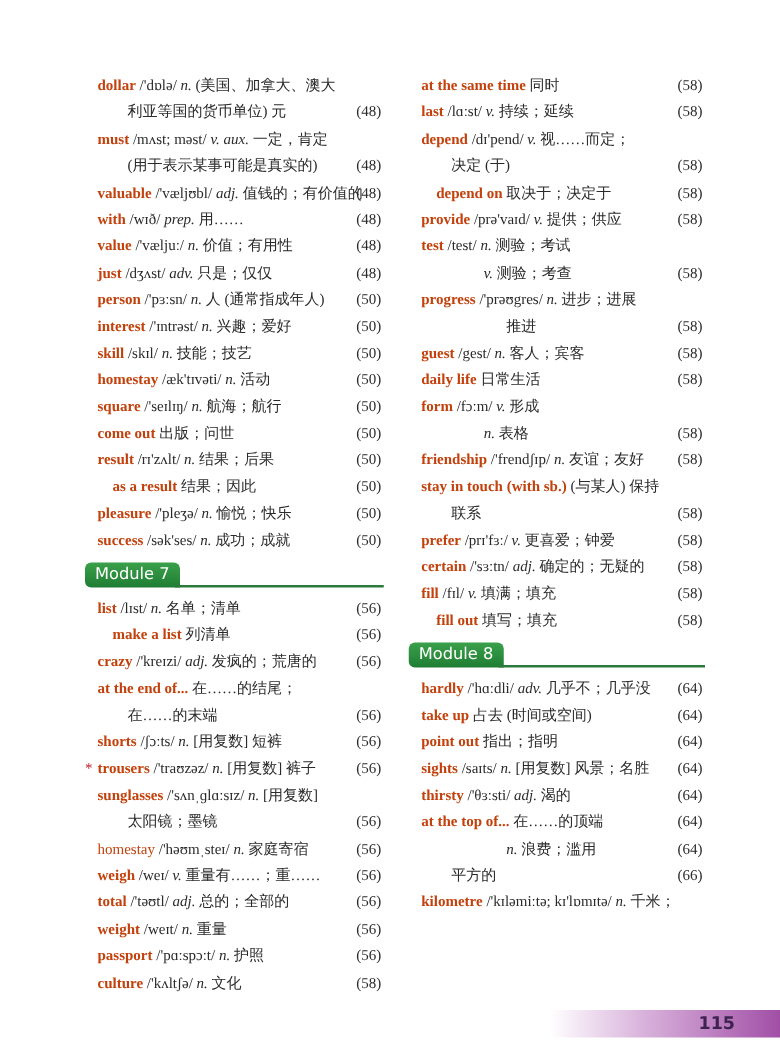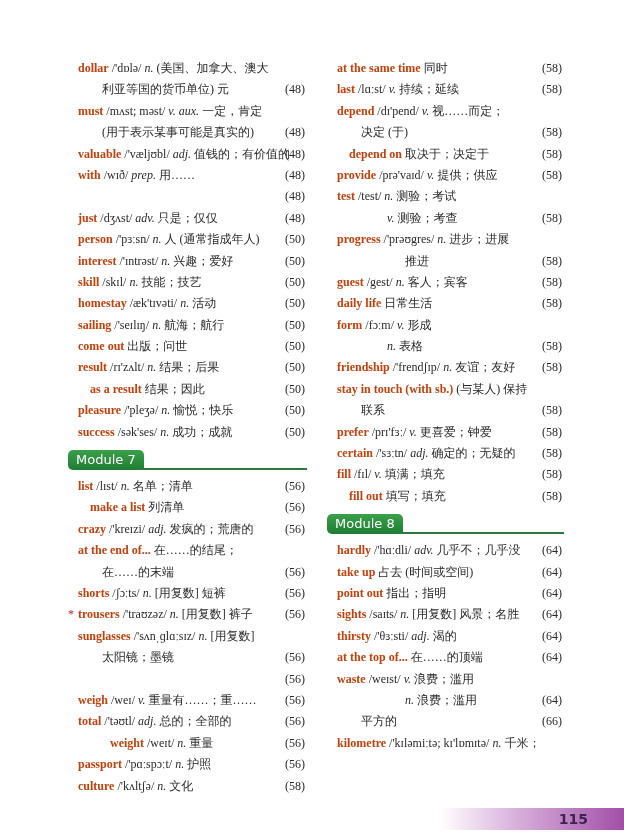--- a/index.html
+++ b/index.html
@@ -28,51 +28,51 @@
 <body>
 
 <div class="col left">
   <div id="lt">
       <div class="row"><span class="txt" style="padding-left: 0px;"><span class="hw">dollar</span><span class="ph"> /'dɒlə/ </span><span class="pos">n.</span><span class="def"> (美国、加拿大、澳大</span></span></div>
       <div class="row"><span class="txt" style="padding-left: 24px;"><span class="def">利亚等国的货币单位) 元</span></span><span class="pg">(48)</span></div>
       <div class="row"><span class="txt" style="padding-left: 0px;"><span class="hw">must</span><span class="ph"> /mʌst; məst/ </span><span class="pos">v. aux.</span><span class="def"> 一定，肯定</span></span></div>
       <div class="row"><span class="txt" style="padding-left: 24px;"><span class="def">(用于表示某事可能是真实的)</span></span><span class="pg">(48)</span></div>
       <div class="row"><span class="txt" style="padding-left: 0px;"><span class="hw">valuable</span><span class="ph"> /'væljʊbl/ </span><span class="pos">adj.</span><span class="def"> 值钱的；有价值的</span></span><span class="pg">(48)</span></div>
       <div class="row"><span class="txt" style="padding-left: 0px;"><span class="hw">with</span><span class="ph"> /wɪð/ </span><span class="pos">prep.</span><span class="def"> 用……</span></span><span class="pg">(48)</span></div>
-      <div class="row"><span class="pg">(48)</span></div>
+      <div class="row"><span class="txt" style="padding-left: 0px;"><span class="hw">value</span><span class="ph"> /'væljuː/ </span><span class="pos">n.</span><span class="def"> 价值；有用性</span></span><span class="pg">(48)</span></div>
       <div class="row"><span class="txt" style="padding-left: 0px;"><span class="hw">just</span><span class="ph"> /dʒʌst/ </span><span class="pos">adv.</span><span class="def"> 只是；仅仅</span></span><span class="pg">(48)</span></div>
       <div class="row"><span class="txt" style="padding-left: 0px;"><span class="hw">person</span><span class="ph"> /'pɜːsn/ </span><span class="pos">n.</span><span class="def"> 人 (通常指成年人)</span></span><span class="pg">(50)</span></div>
       <div class="row"><span class="txt" style="padding-left: 0px;"><span class="hw">interest</span><span class="ph"> /'ɪntrəst/ </span><span class="pos">n.</span><span class="def"> 兴趣；爱好</span></span><span class="pg">(50)</span></div>
       <div class="row"><span class="txt" style="padding-left: 0px;"><span class="hw">skill</span><span class="ph"> /skɪl/ </span><span class="pos">n.</span><span class="def"> 技能；技艺</span></span><span class="pg">(50)</span></div>
       <div class="row"><span class="txt" style="padding-left: 0px;"><span class="hw">homestay</span><span class="ph"> /æk'tɪvəti/ </span><span class="pos">n.</span><span class="def"> 活动</span></span><span class="pg">(50)</span></div>
-      <div class="row"><span class="txt" style="padding-left: 0px;"><span class="hw">sailing</span><span class="ph"> /'seɪlɪŋ/ </span><span class="pos">n.</span><span class="def"> 航海；航行</span></span><span class="pg">(50)</span></div>
+      <div class="row"><span class="txt" style="padding-left: 0px;"><span class="hw">square</span><span class="ph"> /'seɪlɪŋ/ </span><span class="pos">n.</span><span class="def"> 航海；航行</span></span><span class="pg">(50)</span></div>
       <div class="row"><span class="txt" style="padding-left: 0px;"><span class="hw">come out</span><span class="ph"> </span><span class="def">出版；问世</span></span><span class="pg">(50)</span></div>
       <div class="row"><span class="txt" style="padding-left: 0px;"><span class="hw">result</span><span class="ph"> /rɪ'zʌlt/ </span><span class="pos">n.</span><span class="def"> 结果；后果</span></span><span class="pg">(50)</span></div>
       <div class="row"><span class="txt" style="padding-left: 12px;"><span class="hw">as a result</span><span class="ph"> </span><span class="def">结果；因此</span></span><span class="pg">(50)</span></div>
       <div class="row"><span class="txt" style="padding-left: 0px;"><span class="hw">pleasure</span><span class="ph"> /'pleʒə/ </span><span class="pos">n.</span><span class="def"> 愉悦；快乐</span></span><span class="pg">(50)</span></div>
       <div class="row"><span class="txt" style="padding-left: 0px;"><span class="hw">success</span><span class="ph"> /sək'ses/ </span><span class="pos">n.</span><span class="def"> 成功；成就</span></span><span class="pg">(50)</span></div>
     </div>
   <div class="module">
     <span class="badge">Module 7</span>
     <span class="line"></span>
   </div>
   <div id="lb">
       <div class="row"><span class="txt" style="padding-left: 0px;"><span class="hw">list</span><span class="ph"> /lɪst/ </span><span class="pos">n.</span><span class="def"> 名单；清单</span></span><span class="pg">(56)</span></div>
       <div class="row"><span class="txt" style="padding-left: 12px;"><span class="hw">make a list</span><span class="ph"> </span><span class="def">列清单</span></span><span class="pg">(56)</span></div>
       <div class="row"><span class="txt" style="padding-left: 0px;"><span class="hw">crazy</span><span class="ph"> /'kreɪzi/ </span><span class="pos">adj.</span><span class="def"> 发疯的；荒唐的</span></span><span class="pg">(56)</span></div>
       <div class="row"><span class="txt" style="padding-left: 0px;"><span class="hw">at the end of...</span><span class="ph"> </span><span class="def">在……的结尾；</span></span></div>
       <div class="row"><span class="txt" style="padding-left: 24px;"><span class="def">在……的末端</span></span><span class="pg">(56)</span></div>
       <div class="row"><span class="txt" style="padding-left: 0px;"><span class="hw">shorts</span><span class="ph"> /ʃɔːts/ </span><span class="pos">n.</span><span class="def"> [用复数] 短裤</span></span><span class="pg">(56)</span></div>
       <div class="row"><span class="star">*</span><span class="txt" style="padding-left: 0px;"><span class="hw">trousers</span><span class="ph"> /'traʊzəz/ </span><span class="pos">n.</span><span class="def"> [用复数] 裤子</span></span><span class="pg">(56)</span></div>
       <div class="row"><span class="txt" style="padding-left: 0px;"><span class="hw">sunglasses</span><span class="ph"> /'sʌnˌɡlɑːsɪz/ </span><span class="pos">n.</span><span class="def"> [用复数]</span></span></div>
       <div class="row"><span class="txt" style="padding-left: 24px;"><span class="def">太阳镜；墨镜</span></span><span class="pg">(56)</span></div>
-      <div class="row"><span class="pg">(56)</span></div>
+      <div class="row"><span class="txt" style="padding-left: 0px;"><span class="hw" style="font-weight: normal;">homestay</span><span class="ph"> /'həʊmˌsteɪ/ </span><span class="pos">n.</span><span class="def"> 家庭寄宿</span></span><span class="pg">(56)</span></div>
       <div class="row"><span class="txt" style="padding-left: 0px;"><span class="hw">weigh</span><span class="ph"> /weɪ/ </span><span class="pos">v.</span><span class="def"> 重量有……；重……</span></span><span class="pg">(56)</span></div>
       <div class="row"><span class="txt" style="padding-left: 0px;"><span class="hw">total</span><span class="ph"> /'təʊtl/ </span><span class="pos">adj.</span><span class="def"> 总的；全部的</span></span><span class="pg">(56)</span></div>
-      <div class="row"><span class="txt" style="padding-left: 0px; margin-left: 32px;"><span class="hw">weight</span><span class="ph"> /weɪt/ </span><span class="pos">n.</span><span class="def"> 重量</span></span><span class="pg">(56)</span></div>
+      <div class="row"><span class="txt" style="padding-left: 0px;"><span class="hw">weight</span><span class="ph"> /weɪt/ </span><span class="pos">n.</span><span class="def"> 重量</span></span><span class="pg">(56)</span></div>
       <div class="row"><span class="txt" style="padding-left: 0px;"><span class="hw">passport</span><span class="ph"> /'pɑːspɔːt/ </span><span class="pos">n.</span><span class="def"> 护照</span></span><span class="pg">(56)</span></div>
       <div class="row"><span class="txt" style="padding-left: 0px;"><span class="hw">culture</span><span class="ph"> /'kʌltʃə/ </span><span class="pos">n.</span><span class="def"> 文化</span></span><span class="pg">(58)</span></div>
     </div>
 </div>
 
 <div class="col right">
   <div id="rt">
       <div class="row"><span class="txt" style="padding-left: 0px;"><span class="hw">at the same time</span><span class="ph"> </span><span class="def">同时</span></span><span class="pg">(58)</span></div>
       <div class="row"><span class="txt" style="padding-left: 0px;"><span class="hw">last</span><span class="ph"> /lɑːst/ </span><span class="pos">v.</span><span class="def"> 持续；延续</span></span><span class="pg">(58)</span></div>
       <div class="row"><span class="txt" style="padding-left: 0px;"><span class="hw">depend</span><span class="ph"> /dɪ'pend/ </span><span class="pos">v.</span><span class="def"> 视……而定；</span></span></div>
@@ -99,21 +99,20 @@
     <span class="badge">Module 8</span>
     <span class="line"></span>
   </div>
   <div id="rb">
       <div class="row"><span class="txt" style="padding-left: 0px;"><span class="hw">hardly</span><span class="ph"> /'hɑːdli/ </span><span class="pos">adv.</span><span class="def"> 几乎不；几乎没</span></span><span class="pg">(64)</span></div>
       <div class="row"><span class="txt" style="padding-left: 0px;"><span class="hw">take up</span><span class="ph"> </span><span class="def">占去 (时间或空间)</span></span><span class="pg">(64)</span></div>
       <div class="row"><span class="txt" style="padding-left: 0px;"><span class="hw">point out</span><span class="ph"> </span><span class="def">指出；指明</span></span><span class="pg">(64)</span></div>
       <div class="row"><span class="txt" style="padding-left: 0px;"><span class="hw">sights</span><span class="ph"> /saɪts/ </span><span class="pos">n.</span><span class="def"> [用复数] 风景；名胜</span></span><span class="pg">(64)</span></div>
       <div class="row"><span class="txt" style="padding-left: 0px;"><span class="hw">thirsty</span><span class="ph"> /'θɜːsti/ </span><span class="pos">adj.</span><span class="def"> 渴的</span></span><span class="pg">(64)</span></div>
       <div class="row"><span class="txt" style="padding-left: 0px;"><span class="hw">at the top of...</span><span class="ph"> </span><span class="def">在……的顶端</span></span><span class="pg">(64)</span></div>
-      <div class="row"><span class="txt" style="padding-left: 0px;"><span class="hw">waste</span><span class="ph"> /weɪst/ </span><span class="pos">v.</span><span class="def"> 浪费；滥用</span></span></div>
       <div class="row"><span class="txt" style="padding-left: 68px;"><span class="pos">n.</span><span class="def"> 浪费；滥用</span></span><span class="pg">(64)</span></div>
       <div class="row"><span class="txt" style="padding-left: 24px;"><span class="def">平方的</span></span><span class="pg">(66)</span></div>
       <div class="row"><span class="txt" style="padding-left: 0px;"><span class="hw">kilometre</span><span class="ph"> /'kɪləmiːtə; kɪ'lɒmɪtə/ </span><span class="pos">n.</span><span class="def"> 千米；</span></span></div>
     </div>
 </div>
 
 <div class="footer">
   <span class="num">115</span>
 </div>
 

